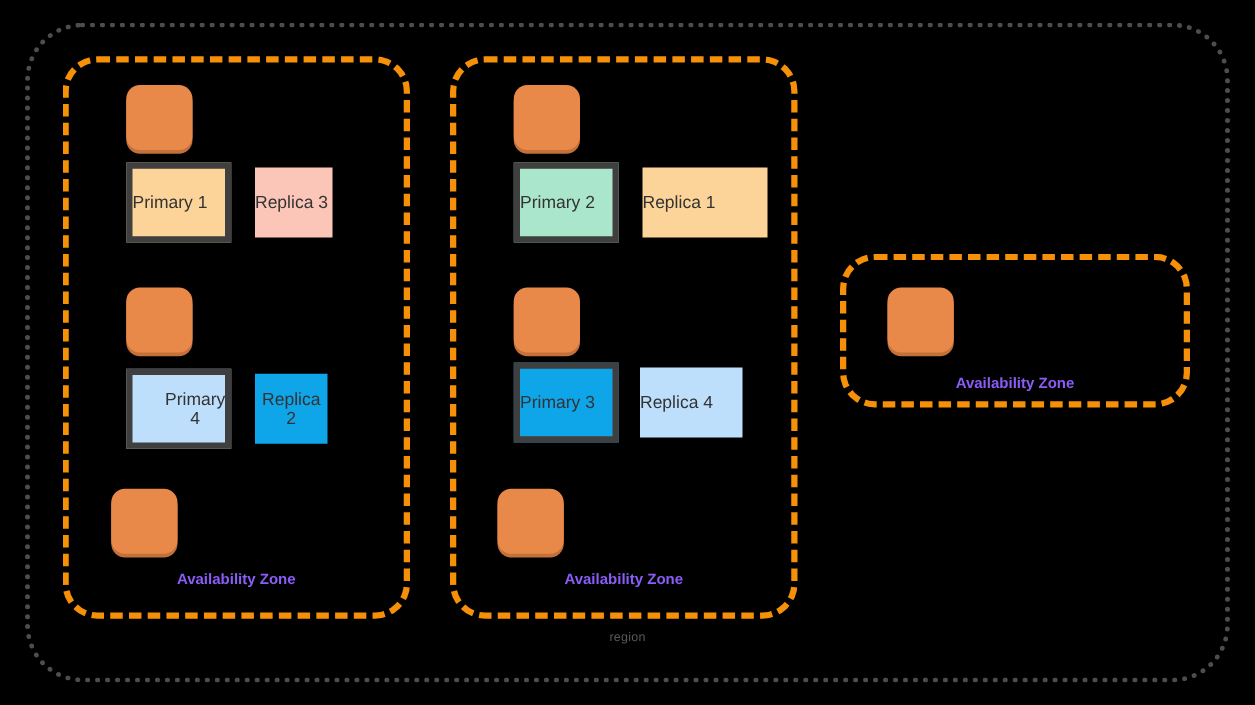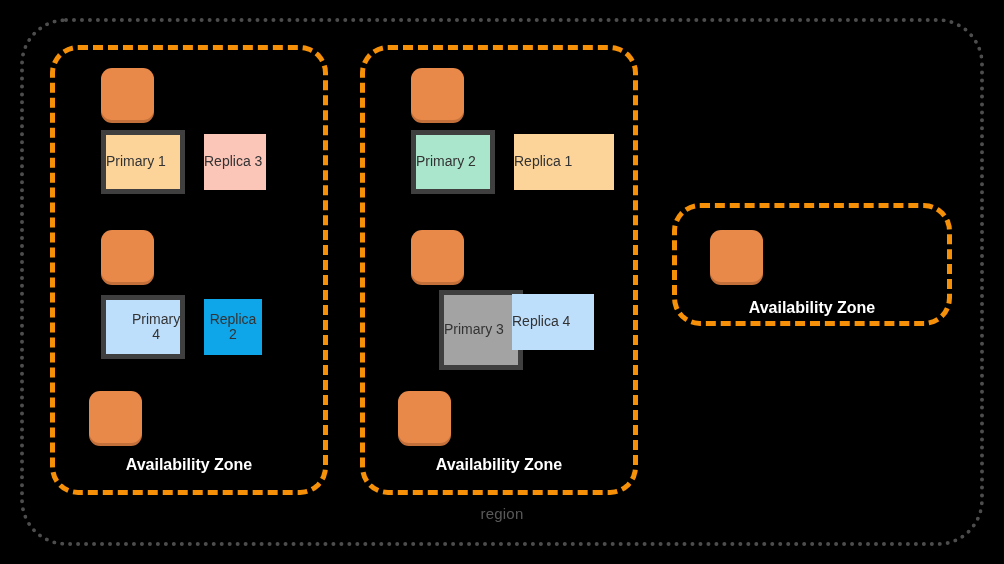--- a/index.html
+++ b/index.html
@@ -33,39 +33,39 @@
     border-radius: 46px;
     background: transparent;
   }
   .region-label {
     position: absolute;
     left: 0;
     top: 505px;
     width: 1004px;
     text-align: center;
     color: #595959;
-    font-size: 15px;
+    font-size: 10px;
     font-weight: normal;
     font-family: "Liberation Sans", sans-serif;
     letter-spacing: 0.2px;
   }
 
   
   .az-box {
     position: absolute;
     box-sizing: border-box;
     border: 5px dashed #F79009;
     border-radius: 28px;
     background: transparent;
   }
   .az-label {
     position: absolute;
     text-align: center;
-    color: #ffffff;
-    font-size: 16px;
+    color: #8b5cf6;
+    font-size: 12px;
     font-weight: bold;
     font-family: "Liberation Sans", sans-serif;
     white-space: nowrap;
   }
 
   
   .svc-icon {
     position: absolute;
     width: 53px;
     height: 52px;
@@ -134,21 +134,21 @@
   <div class="node primary" style="left:411px; top:130px; width:84px; height:64px; background:#A9E6CC;">
     <span>Primary 2</span>
   </div>
 
   <div class="node replica" style="left:514px; top:134px; width:100px; height:56px; background:#FCD49A;">
     <span>Replica 1</span>
   </div>
 
   <div class="svc-icon" style="left:411px; top:230px;"></div>
 
-  <div class="node primary" style="left:411px; top:290px; width:84px; height:80px; background:#a3a3a3;margin-left:28px;">
+  <div class="node primary" style="left:411px; top:290px; width:84px; height:64px; background:#0ea5e9;">
     <span>Primary 3</span>
   </div>
 
   <div class="node replica" style="left:512px; top:294px; width:82px; height:56px; background:#BEDFFC;">
     <span>Replica 4</span>
   </div>
 
   <div class="svc-icon" style="left:398px; top:391px;"></div>
 
   <div class="az-label" style="left:360px; top:456px; width:278px;">Availability Zone</div>

